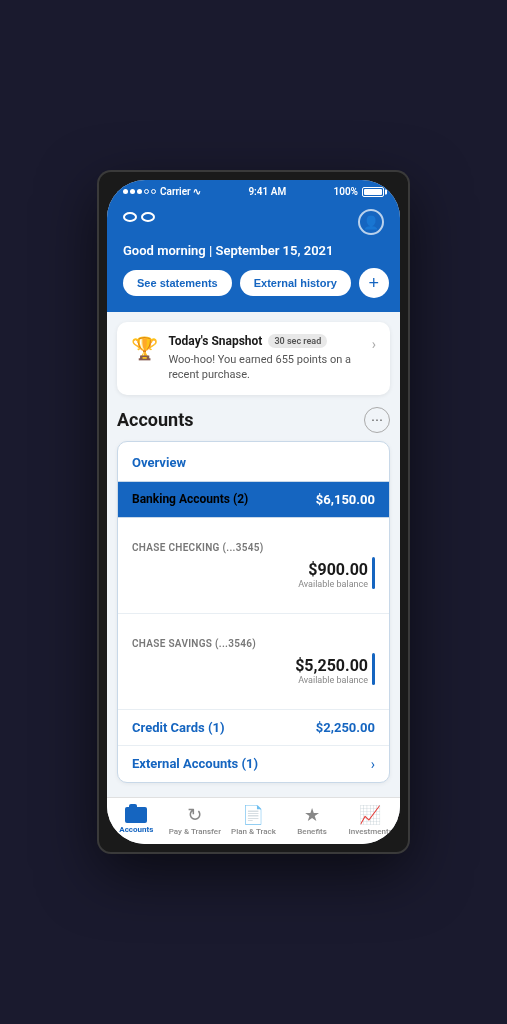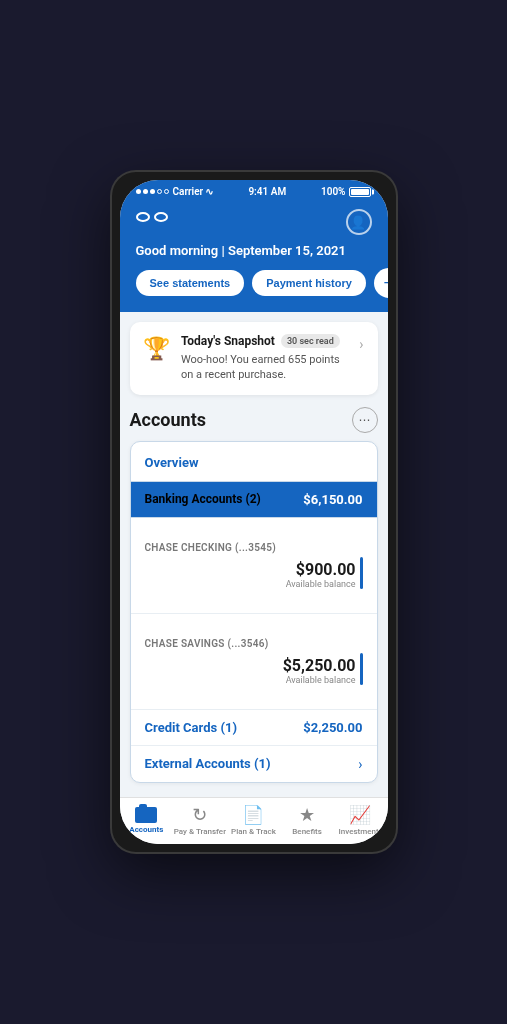--- a/index.html
+++ b/index.html
@@ -7,24 +7,24 @@
     body {
       background: #1a1a2e;
       display: flex;
       justify-content: center;
       align-items: center;
       min-height: 100vh;
       font-family: -apple-system, BlinkMacSystemFont, 'Segoe UI', Roboto, sans-serif;
     }
 
     .phone-frame {
-      width: 284px;
+      width: 309px;
       height: 680px;
       background: #1a1a1a;
-      border-radius: 24px;
+      border-radius: 12px;
       padding: 8px;
       box-shadow: 0 0 0 2px #3a3a3a, 0 20px 60px rgba(0,0,0,0.6);
       position: relative;
     }
 
     .phone-screen {
       width: 100%;
       height: 100%;
       background: #f0f4f8;
       border-radius: 38px;
@@ -365,21 +365,21 @@
       <div class="header-top">
         <div class="logo-icon">
           <div class="logo-bubble left"></div>
           <div class="logo-bubble right"></div>
         </div>
         <div class="profile-icon">👤</div>
       </div>
       <div class="greeting">Good morning | September 15, 2021</div>
       <div class="header-buttons">
         <button class="header-btn">See statements</button>
-        <button class="header-btn">Payment history</button>
+        <button class="header-btn">External history</button>
         <button class="header-btn-plus">+</button>
       </div>
     </div>
 
     <div class="scroll-content">
 
       <div class="snapshot-card">
         <div class="snapshot-icon">🏆</div>
         <div class="snapshot-content">
           <div class="snapshot-title">

